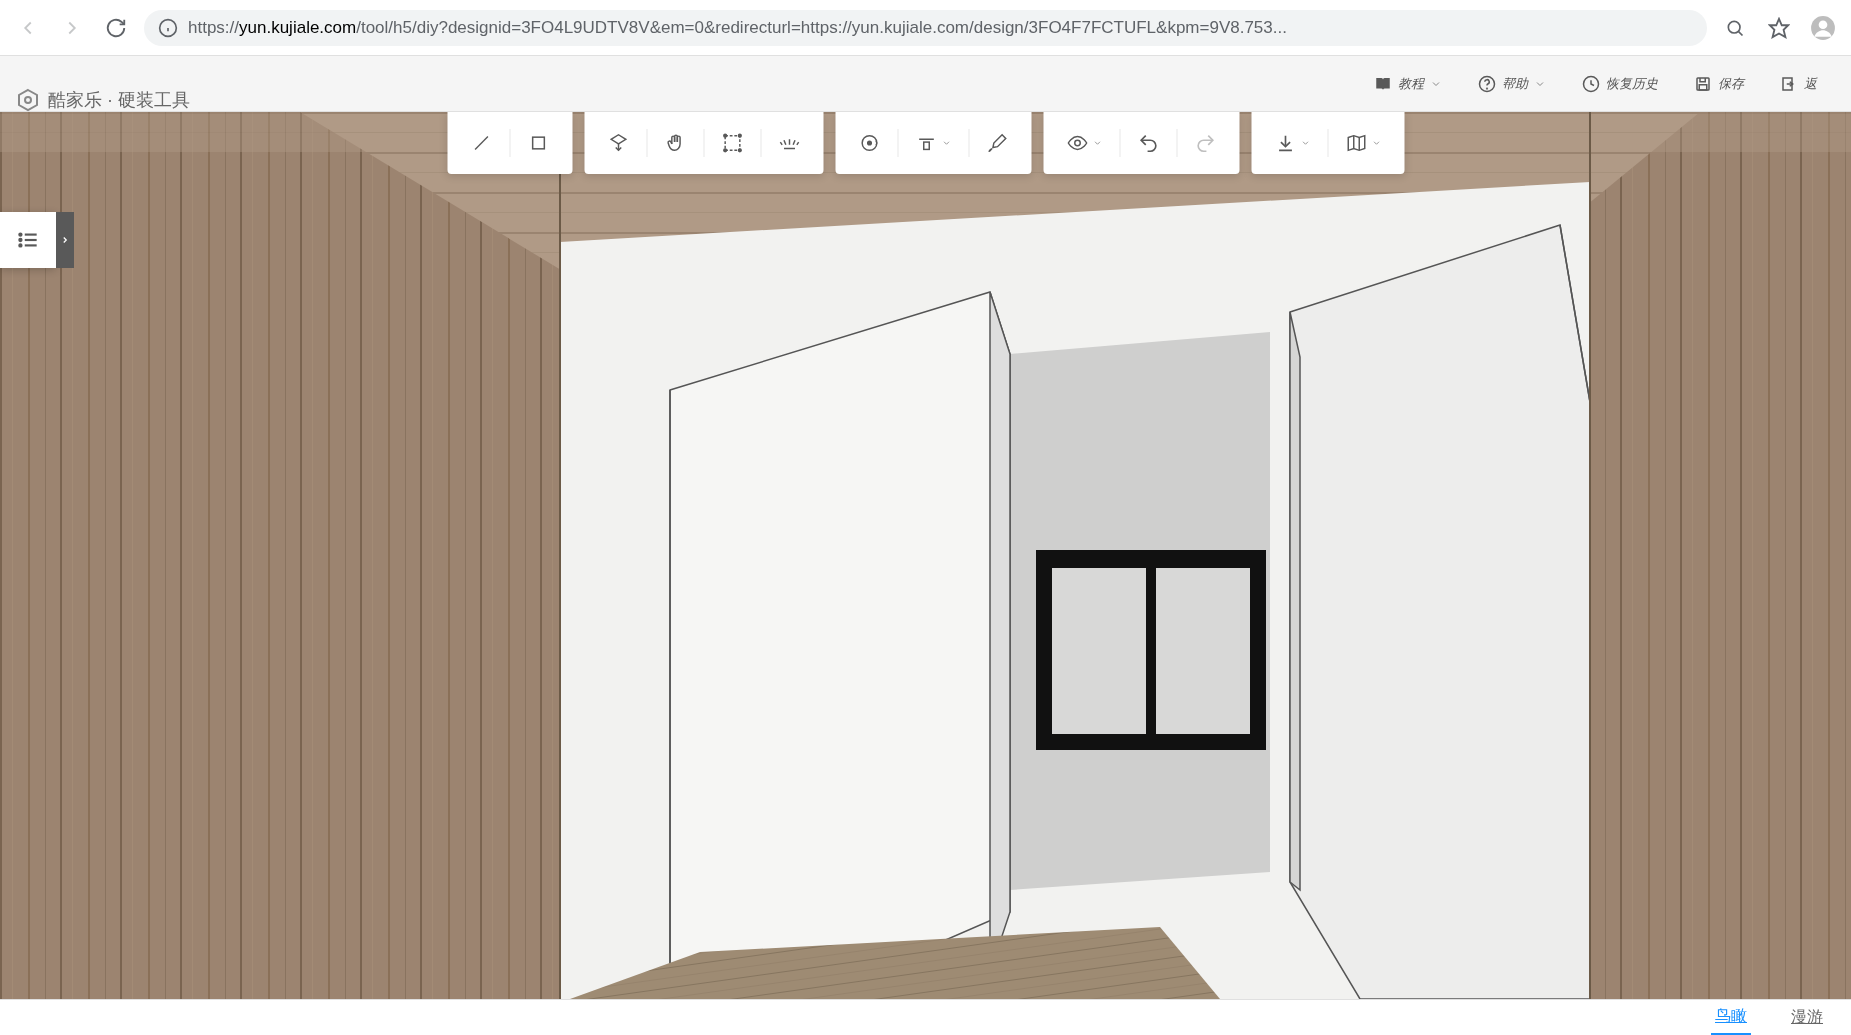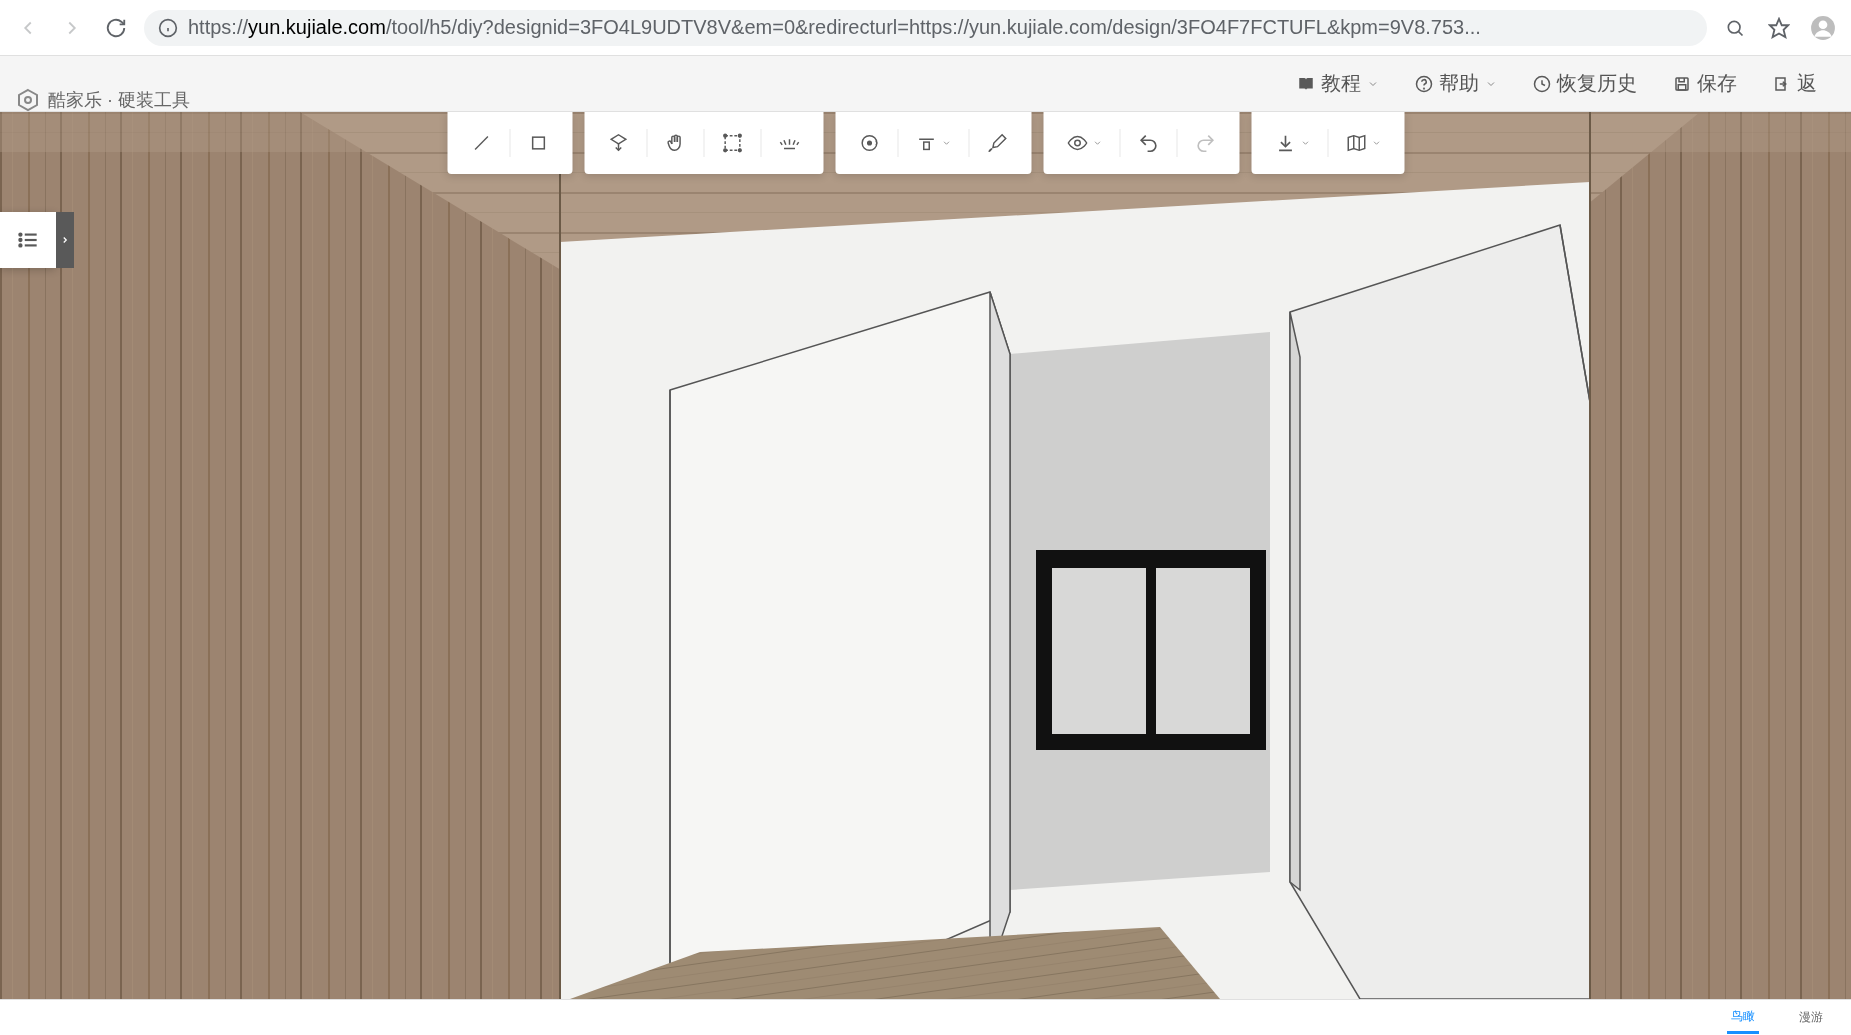--- a/index.html
+++ b/index.html
@@ -3,30 +3,30 @@
   <meta charset="utf-8">
   <style>
     * { margin: 0; padding: 0; box-sizing: border-box; }
     body { font-family: "Microsoft YaHei", Arial, sans-serif; width: 1851px; height: 1035px; overflow: hidden; background: #fff; }
     
     
     .browser-bar { height: 56px; display: flex; align-items: center; padding: 0 12px; gap: 12px; border-bottom: 1px solid #e0e0e0; }
     .nav-btn { width: 32px; height: 32px; display: flex; align-items: center; justify-content: center; border-radius: 50%; cursor: pointer; }
     .nav-btn.disabled { opacity: 0.35; cursor: default; }
     .url-container { flex: 1; display: flex; align-items: center; height: 36px; background: #f1f3f4; border-radius: 18px; padding: 0 14px; gap: 10px; }
-    .url-text { flex: 1; font-size: 20px; color: #202124; white-space: nowrap; overflow: hidden; text-overflow: ellipsis; }
+    .url-text { flex: 1; font-size: 17px; color: #202124; white-space: nowrap; overflow: hidden; text-overflow: ellipsis; }
     .url-text .domain { color: #000; }
     .url-text .path { color: #5f6368; }
     
     
     .app-header { height: 56px; background: #f5f5f5; display: flex; align-items: center; padding: 0 16px; border-bottom: 1px solid #e0e0e0; }
     .logo-area { display: flex; align-items: center; gap: 8px; color: #666; font-size: 18px; margin-top: 33px; }
     .logo-icon { width: 24px; height: 24px; }
     .header-spacer { flex: 1; }
-    .header-item { display: flex; align-items: center; gap: 6px; padding: 0 18px; color: #555; font-size: 20px; cursor: pointer; }
+    .header-item { display: flex; align-items: center; gap: 6px; padding: 0 18px; color: #555; font-size: 13px; cursor: pointer; font-style: italic; }
     
     
     .canvas-area { position: relative; height: calc(100% - 56px - 56px - 36px); background: #8b7560; overflow: hidden; }
     
     
     .scene { position: absolute; inset: 0; }
     .scene svg { width: 100%; height: 100%; display: block; }
     
     
     .toolbar { position: absolute; top: 0; left: 50%; transform: translateX(-50%); display: flex; gap: 12px; }
@@ -35,21 +35,21 @@
     .tool-btn-dropdown { width: 66px; }
     .tool-sep { width: 1px; height: 28px; background: #e8e8e8; margin: 0 2px; }
     .chev-sm { margin-left: 4px; }
     
     
     .panel-toggle { position: absolute; top: 100px; left: 0; width: 56px; height: 56px; background: #fff; box-shadow: 0 2px 8px rgba(0,0,0,0.2); display: flex; align-items: center; justify-content: center; cursor: pointer; }
     .panel-toggle-handle { position: absolute; right: -18px; top: 0; width: 18px; height: 56px; background: #595959; display: flex; align-items: center; justify-content: center; cursor: pointer; }
     
     
     .bottom-bar { height: 36px; background: #fff; border-top: 1px solid #e0e0e0; display: flex; align-items: center; justify-content: flex-end; padding: 0 24px; gap: 36px; }
-    .view-tab { font-size: 12px; color: #666; cursor: pointer; padding: 6px 4px; }
+    .view-tab { font-size: 16px; color: #666; cursor: pointer; padding: 6px 4px; text-decoration: underline; }
     .view-tab.active { color: #1890ff; border-bottom: 3px solid #1890ff; }
     
     svg { display: block; }
   </style>
 </head>
 <body>
 
 <div class="browser-bar">
   <div class="nav-btn disabled">
     <svg width="22" height="22" viewBox="0 0 24 24" fill="none" stroke="#5f6368" stroke-width="2">

